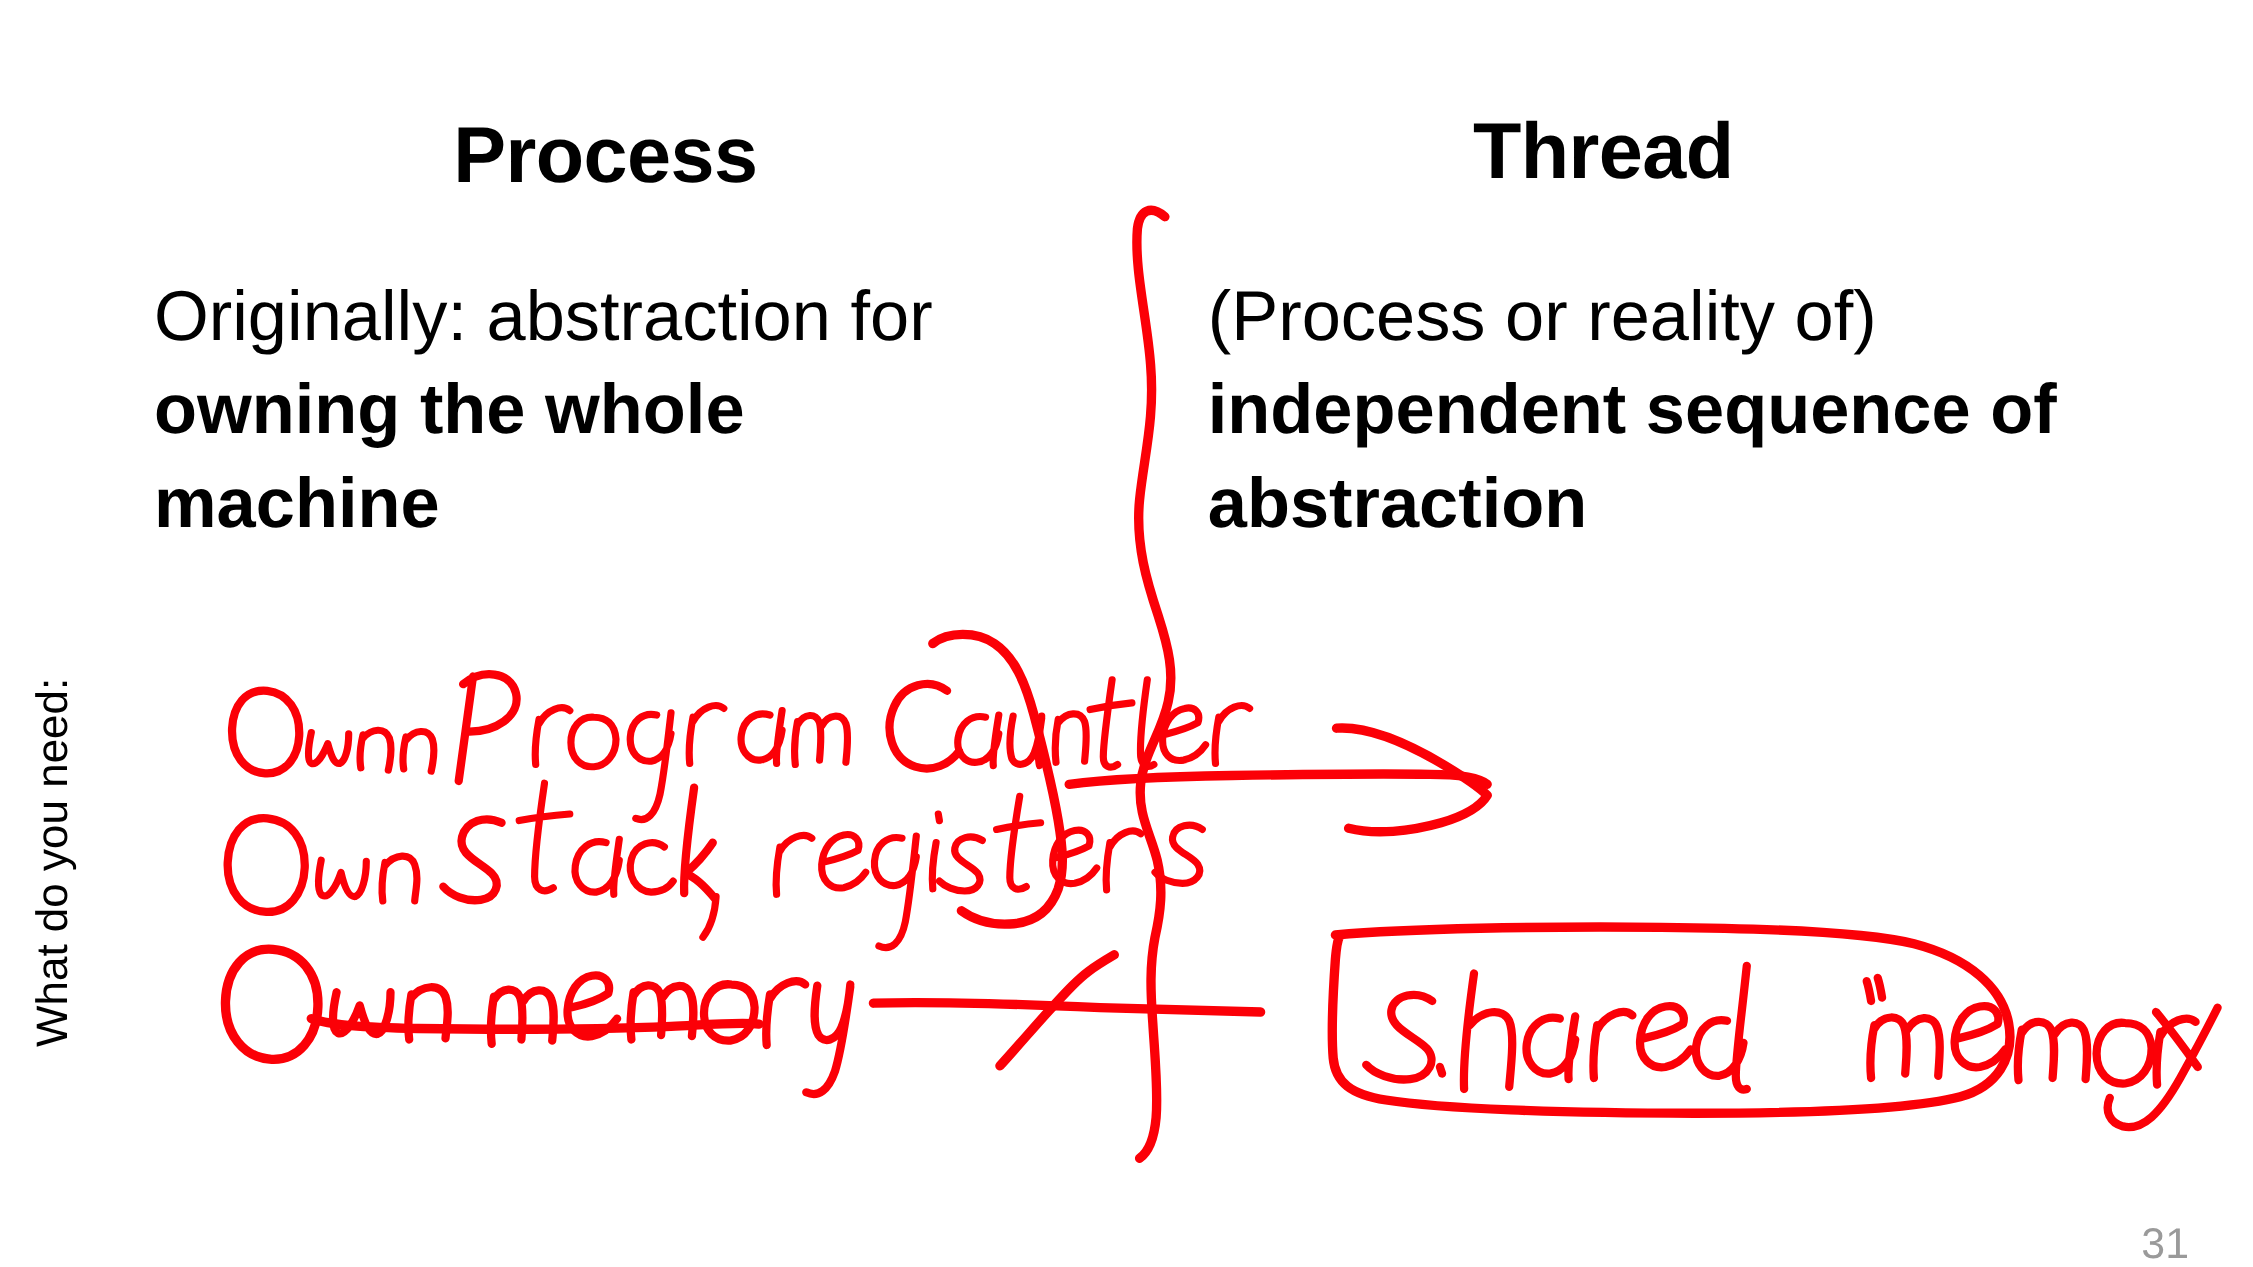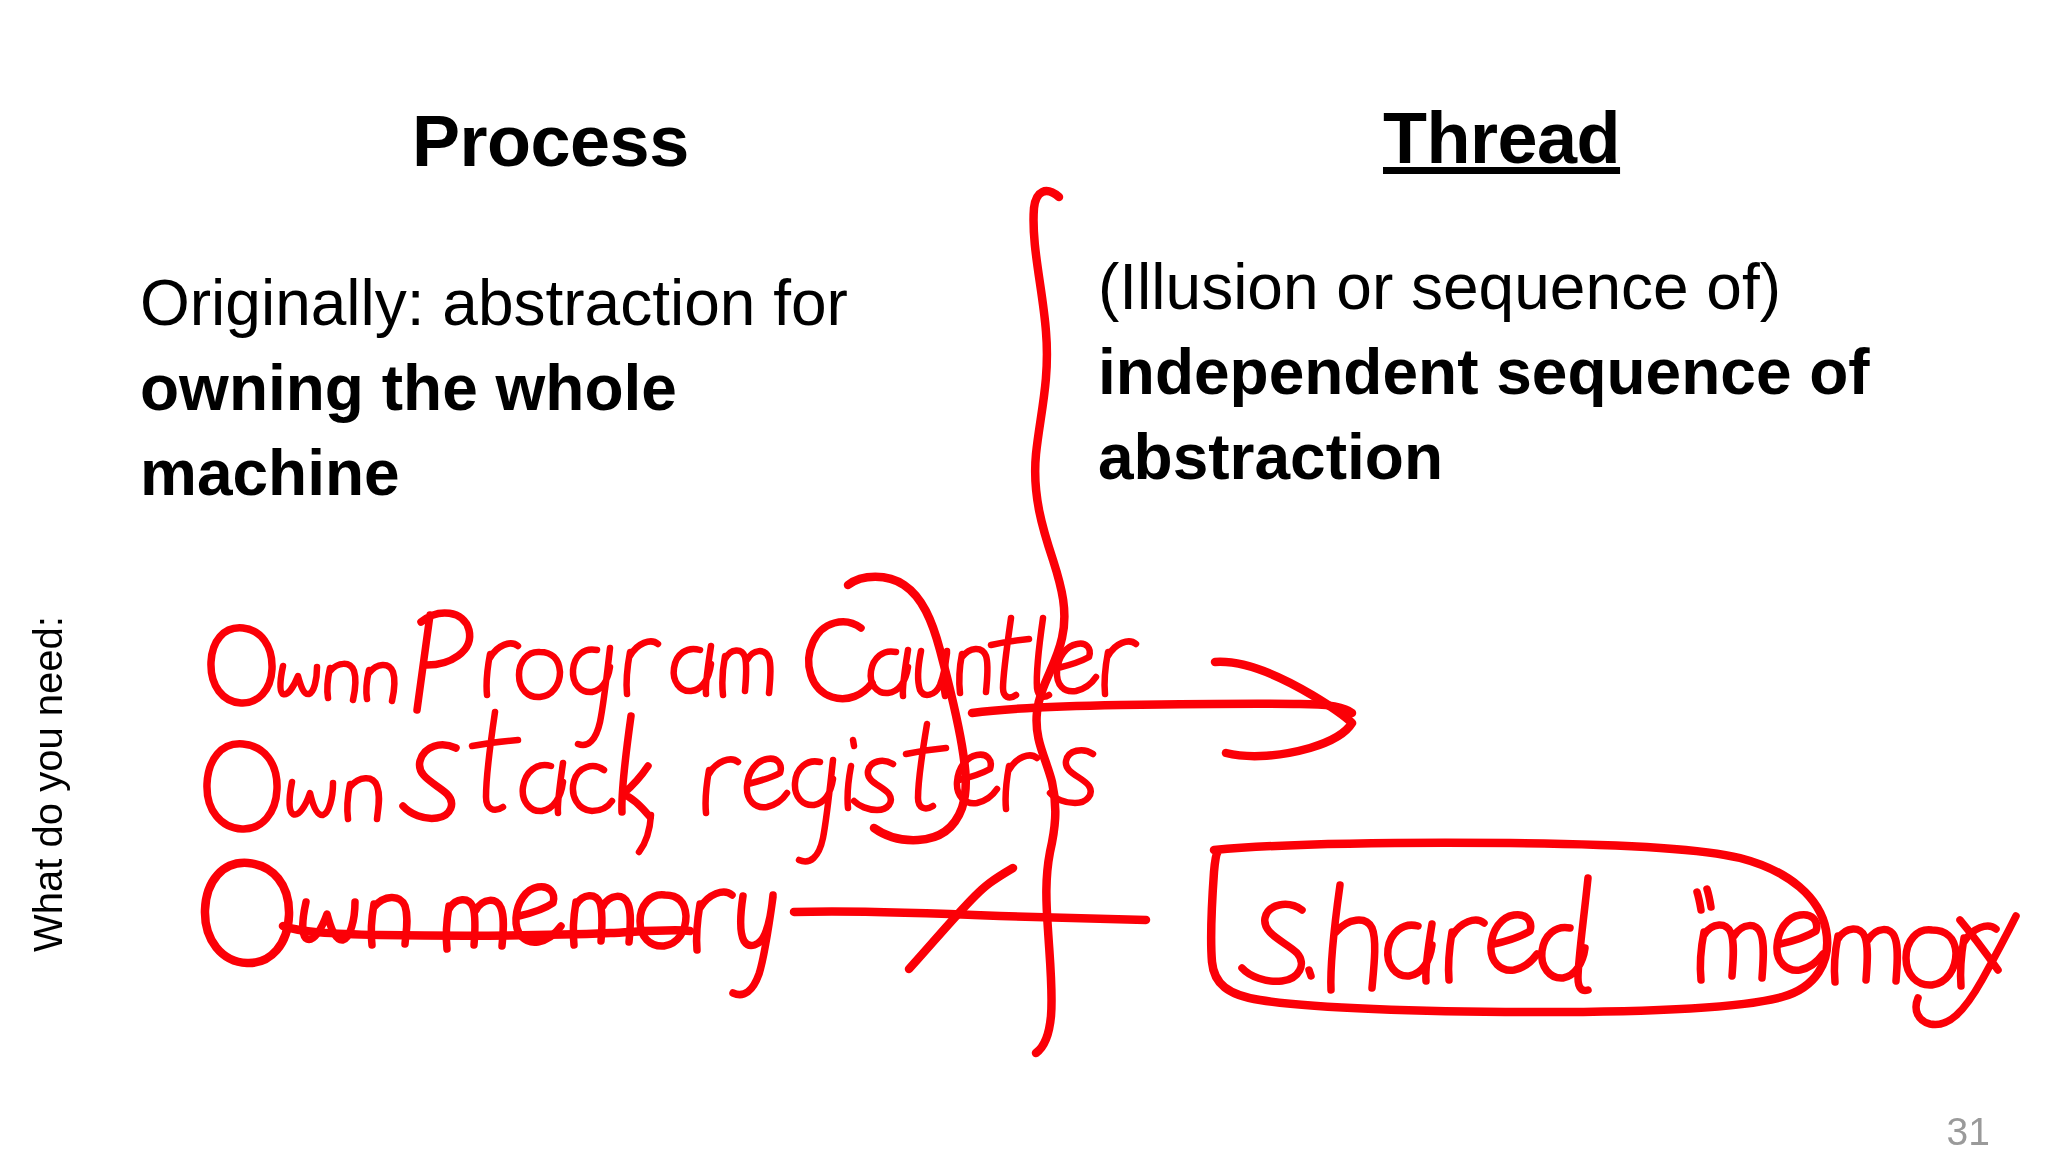--- a/index.html
+++ b/index.html
@@ -23,30 +23,30 @@
   .col-heading {
     position: absolute;
     font-weight: bold;
     font-size: 72px;
     line-height: 1;
     color: #000000;
     letter-spacing: -0.5px;
     white-space: nowrap;
   }
   #heading-process { left: 412px; top: 65px; }
-  #heading-thread  { left: 1383px; top: 62px; text-decoration: underline; }
+  #heading-thread  { left: 1339px; top: 62px; }
 
   
   .col-body {
     position: absolute;
     font-size: 64px;
     line-height: 1.33;
     color: #000000;
   }
-  #body-process { left: 140px; top: 221px; width: 810px; }
+  #body-process { left: 140px; top: 205px; width: 810px; }
   #body-thread  { left: 1098px; top: 205px; width: 880px; }
   .col-body .bold { font-weight: bold; }
 
   
   #side-label {
     position: absolute;
     left: -132px;
     top: 724px;
     width: 360px;
     text-align: center;
@@ -94,21 +94,21 @@
   <div class="col-heading" id="heading-process">Process</div>
 
   <div class="col-heading" id="heading-thread">Thread</div>
 
   <div class="col-body" id="body-process">
     <span>Originally: abstraction</span>
     <span>for </span><span class="bold">owning the whole machine</span>
   </div>
 
   <div class="col-body" id="body-thread">
-    <span>(Illusion or sequence of)</span>
+    <span>(Process or reality of)</span>
     <span class="bold">independent sequence of abstraction</span>
   </div>
 
   <div id="side-label">What do you need:</div>
 
   <div id="slide-number">31</div>
 
   <svg id="ink-layer" viewBox="0 0 2048 1152">
 
     <g>

